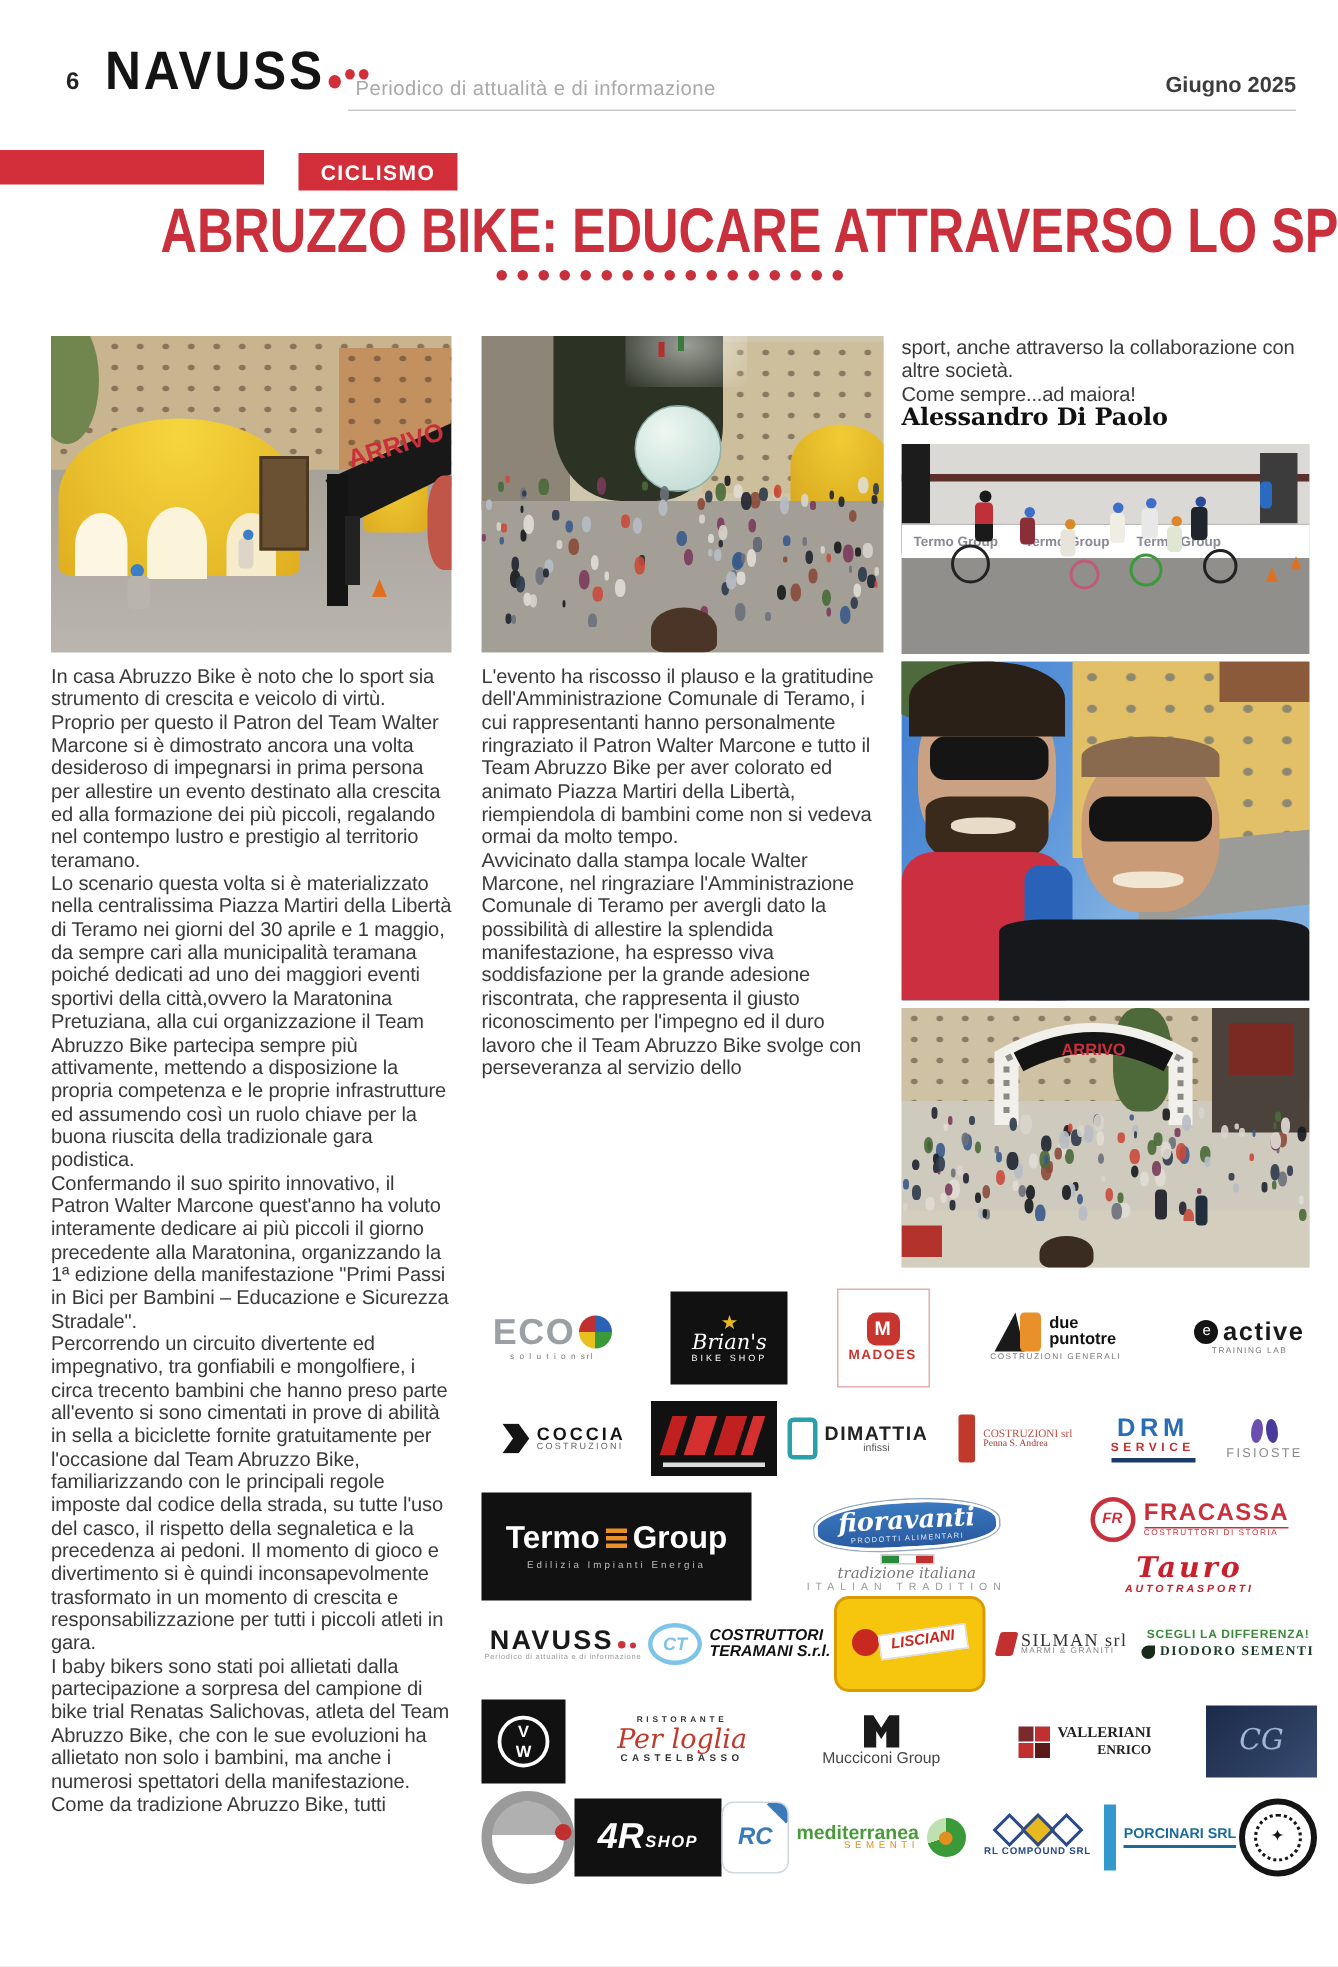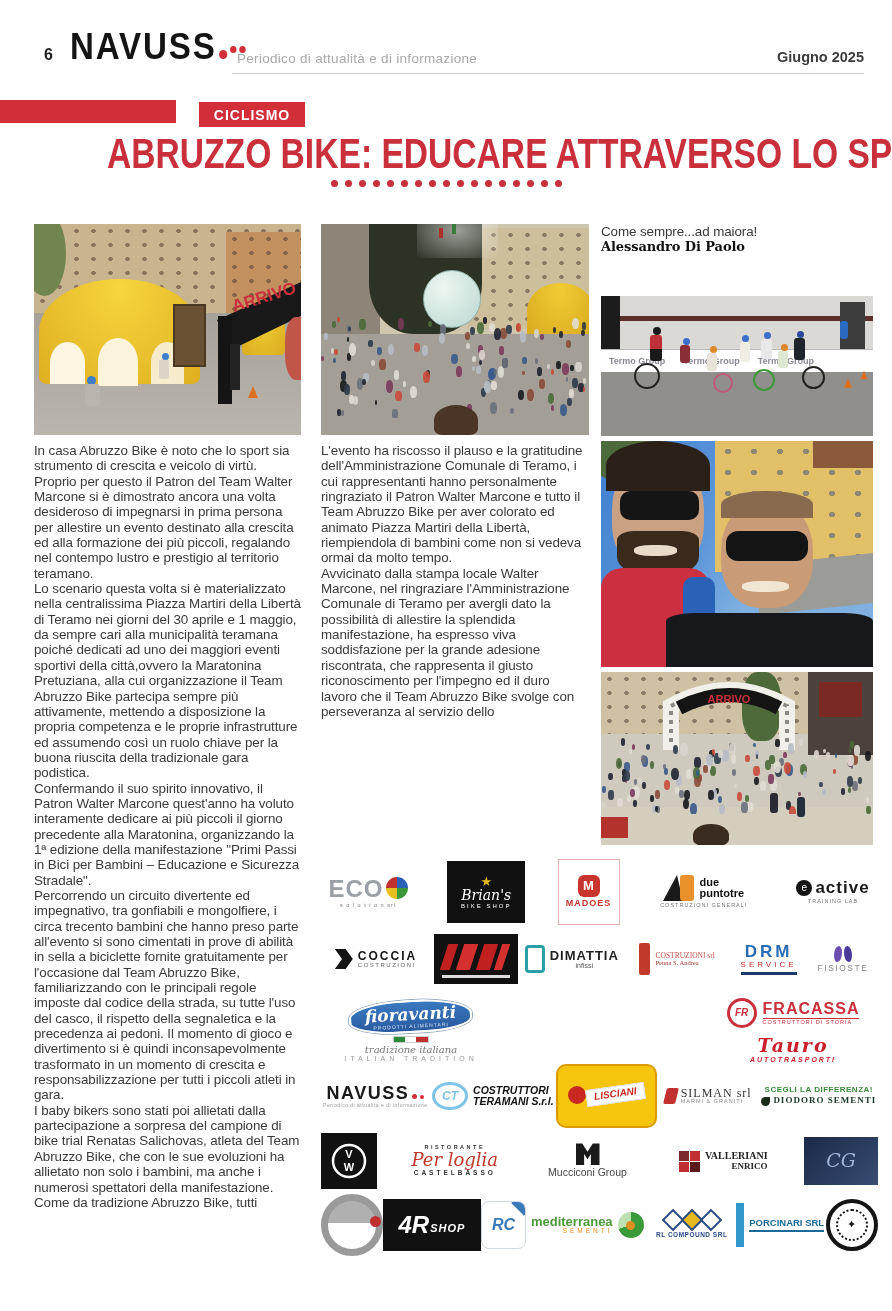--- a/index.html
+++ b/index.html
@@ -19,21 +19,21 @@
   .kicker{position:absolute;left:199px;top:102px;width:106px;height:25px;background:#d22f3a;color:#fff;
           display:flex;align-items:center;justify-content:center;font-size:14px;font-weight:bold;letter-spacing:1px;}
   .headline{position:absolute;left:0;top:130px;width:892px;text-align:center;color:#c9303c;
             font-size:42px;font-weight:bold;white-space:nowrap;}
   .headline span{display:inline-block;transform:scaleX(.8);letter-spacing:0px;}
   .hdots{position:absolute;left:0;top:180px;width:892px;display:flex;justify-content:center;gap:7px;}
   .hdots i{width:7px;height:7px;border-radius:50%;background:#c9303c;}
   
   .col{position:absolute;font-size:13.4px;line-height:15.35px;color:#3a3a3a;letter-spacing:-.1px;}
   .col p{margin:0;}
-  .author{font-weight:bold;color:#111;font-family:"DejaVu Serif","Liberation Serif",serif;font-size:13px;margin-top:1px;}
+  .author{font-weight:bold;color:#111;font-family:"DejaVu Serif","Liberation Serif",serif;font-size:16px;margin-top:1px;}
   
   .photo{position:absolute;overflow:hidden;background:#cfcabe;}
   .abs{position:absolute;}
   .crowd{position:absolute;overflow:hidden;}
   .crowd i{position:absolute;border-radius:45%;opacity:.9;}
   .win{background-image:radial-gradient(rgba(70,52,40,.5) 2px, transparent 2.6px);background-size:17px 14px;}
   .winb{background-image:radial-gradient(rgba(84,98,118,.6) 3px, transparent 3.6px);background-size:26px 21px;}
   .cone{width:0;height:0;border-left:5px solid transparent;border-right:5px solid transparent;border-bottom:12px solid #e07020;}
   
   .srow{position:absolute;left:321px;width:557px;display:flex;align-items:center;justify-content:space-between;}
@@ -431,20 +431,21 @@
     <p>Confermando il suo spirito innovativo, il Patron Walter Marcone quest'anno ha voluto interamente dedicare ai più piccoli il giorno precedente alla Maratonina, organizzando la 1ª edizione della manifestazione "Primi Passi in Bici per Bambini – Educazione e Sicurezza Stradale".</p>
     <p>Percorrendo un circuito divertente ed impegnativo, tra gonfiabili e mongolfiere, i circa trecento bambini che hanno preso parte all'evento si sono cimentati in prove di abilità in sella a biciclette fornite gratuitamente per l'occasione dal Team Abruzzo Bike, familiarizzando con le principali regole imposte dal codice della strada, su tutte l'uso del casco, il rispetto della segnaletica e la precedenza ai pedoni. Il momento di gioco e divertimento si è quindi inconsapevolmente trasformato in un momento di crescita e responsabilizzazione per tutti i piccoli atleti in gara.</p>
     <p>I baby bikers sono stati poi allietati dalla partecipazione a sorpresa del campione di bike trial Renatas Salichovas, atleta del Team Abruzzo Bike, che con le sue evoluzioni ha allietato non solo i bambini, ma anche i numerosi spettatori della manifestazione.</p>
     <p>Come da tradizione Abruzzo Bike, tutti</p>
   </div>
   <div class="col" style="left:321px;top:443px;width:268px;">
     <p>L'evento ha riscosso il plauso e la gratitudine dell'Amministrazione Comunale di Teramo, i cui rappresentanti hanno personalmente ringraziato il Patron Walter Marcone e tutto il Team Abruzzo Bike per aver colorato ed animato Piazza Martiri della Libertà, riempiendola di bambini come non si vedeva ormai da molto tempo.</p>
     <p>Avvicinato dalla stampa locale Walter Marcone, nel ringraziare l'Amministrazione Comunale di Teramo per avergli dato la possibilità di allestire la splendida manifestazione, ha espresso viva soddisfazione per la grande adesione riscontrata, che rappresenta il giusto riconoscimento per l'impegno ed il duro lavoro che il Team Abruzzo Bike svolge con perseveranza al servizio dello</p>
   </div>
   <div class="col" style="left:601px;top:224px;width:272px;">
+    <p>sport, anche attraverso la collaborazione con altre società.</p>
     <p>Come sempre...ad maiora!</p>
     <p class="author">Alessandro Di Paolo</p>
   </div>
 
   <div class="srow" style="top:857px;height:70px;">
     <div class="lg" style="width:94px;">
       <div style="display:flex;align-items:center;gap:2px;">
         <span style="font-size:24px;font-weight:bold;color:#9aa0a6;letter-spacing:1px;">ECO</span>
         <span style="width:22px;height:22px;border-radius:50%;background:conic-gradient(#2a62b8 0 25%,#3a9a3a 0 50%,#e8c020 0 75%,#c03030 0 100%);"></span>
       </div>
@@ -509,33 +510,45 @@
       <div style="display:flex;align-items:center;gap:5px;">
         <span style="width:11px;height:32px;background:#c0392b;border-radius:2px;"></span>
         <span style="text-align:left;">
           <span style="display:block;font-size:7.5px;color:#c0504a;font-family:'Liberation Serif',serif;">COSTRUZIONI srl</span>
           <span style="display:block;font-size:6.5px;color:#a03a34;font-family:'Liberation Serif',serif;">Penna S. Andrea</span>
         </span>
       </div>
     </div>
     <div class="lg" style="width:72px;">
       <b style="font-size:17px;color:#2a6db5;letter-spacing:3px;">DRM</b>
-      <span style="font-size:8px;color:#c03030;letter-spacing:3px;font-weight:normal;">SERVICE</span>
+      <span style="font-size:8px;color:#c03030;letter-spacing:3px;font-weight:bold;">SERVICE</span>
       <span style="width:56px;height:3px;background:#1a3a6a;margin-top:2px;"></span>
     </div>
     <div class="lg" style="width:70px;">
       <div style="display:flex;gap:2px;">
         <span style="width:8px;height:16px;background:#6a4fb0;border-radius:60% 40% 60% 40%;"></span>
         <span style="width:8px;height:16px;background:#4a3a9a;border-radius:40% 60% 40% 60%;"></span>
       </div>
       <span style="font-size:8.5px;color:#8a8a8a;letter-spacing:1.5px;margin-top:2px;">FISIOSTE</span>
     </div>
   </div>
 
   <div class="srow" style="top:993px;height:76px;">
+    <div class="lg blackbox" style="width:180px;height:72px;">
+      <div style="display:flex;align-items:center;gap:4px;">
+        <span style="font-size:21px;font-weight:bold;color:#fff;">Termo</span>
+        <span style="display:inline-flex;flex-direction:column;gap:2px;">
+          <i style="width:14px;height:3px;background:#e8902a;"></i>
+            <i style="width:14px;height:3px;background:#e8902a;"></i>
+            <i style="width:14px;height:3px;background:#e8902a;"></i>
+        </span>
+        <span style="font-size:21px;font-weight:bold;color:#fff;">Group</span>
+      </div>
+      <span style="font-size:6.5px;color:#bbb;letter-spacing:2px;margin-top:4px;">Edilizia  Impianti  Energia</span>
+    </div>
     <div class="lg" style="width:180px;">
       <div style="background:linear-gradient(#3a7ac0,#2a5aa0);border:2px solid #fff;box-shadow:0 0 0 1px #9ab;border-radius:48% 48% 40% 40%;padding:4px 14px 2px;transform:rotate(-3deg);display:flex;flex-direction:column;align-items:center;">
         <b class="script" style="font-size:17px;color:#fff;">fioravanti</b>
         <span style="font-size:5px;color:#dce8f8;letter-spacing:1px;">PRODOTTI ALIMENTARI</span>
       </div>
       <span style="width:34px;height:5px;margin-top:3px;background:linear-gradient(90deg,#2a8a3a 0 33%,#fff 33% 66%,#c03030 66%);border:1px solid #ccc;"></span>
       <span class="script" style="font-size:10px;color:#777;margin-top:2px;">tradizione italiana</span>
       <span style="font-size:7px;color:#999;letter-spacing:4px;">ITALIAN TRADITION</span>
     </div>
     <div class="lg" style="width:170px;">

